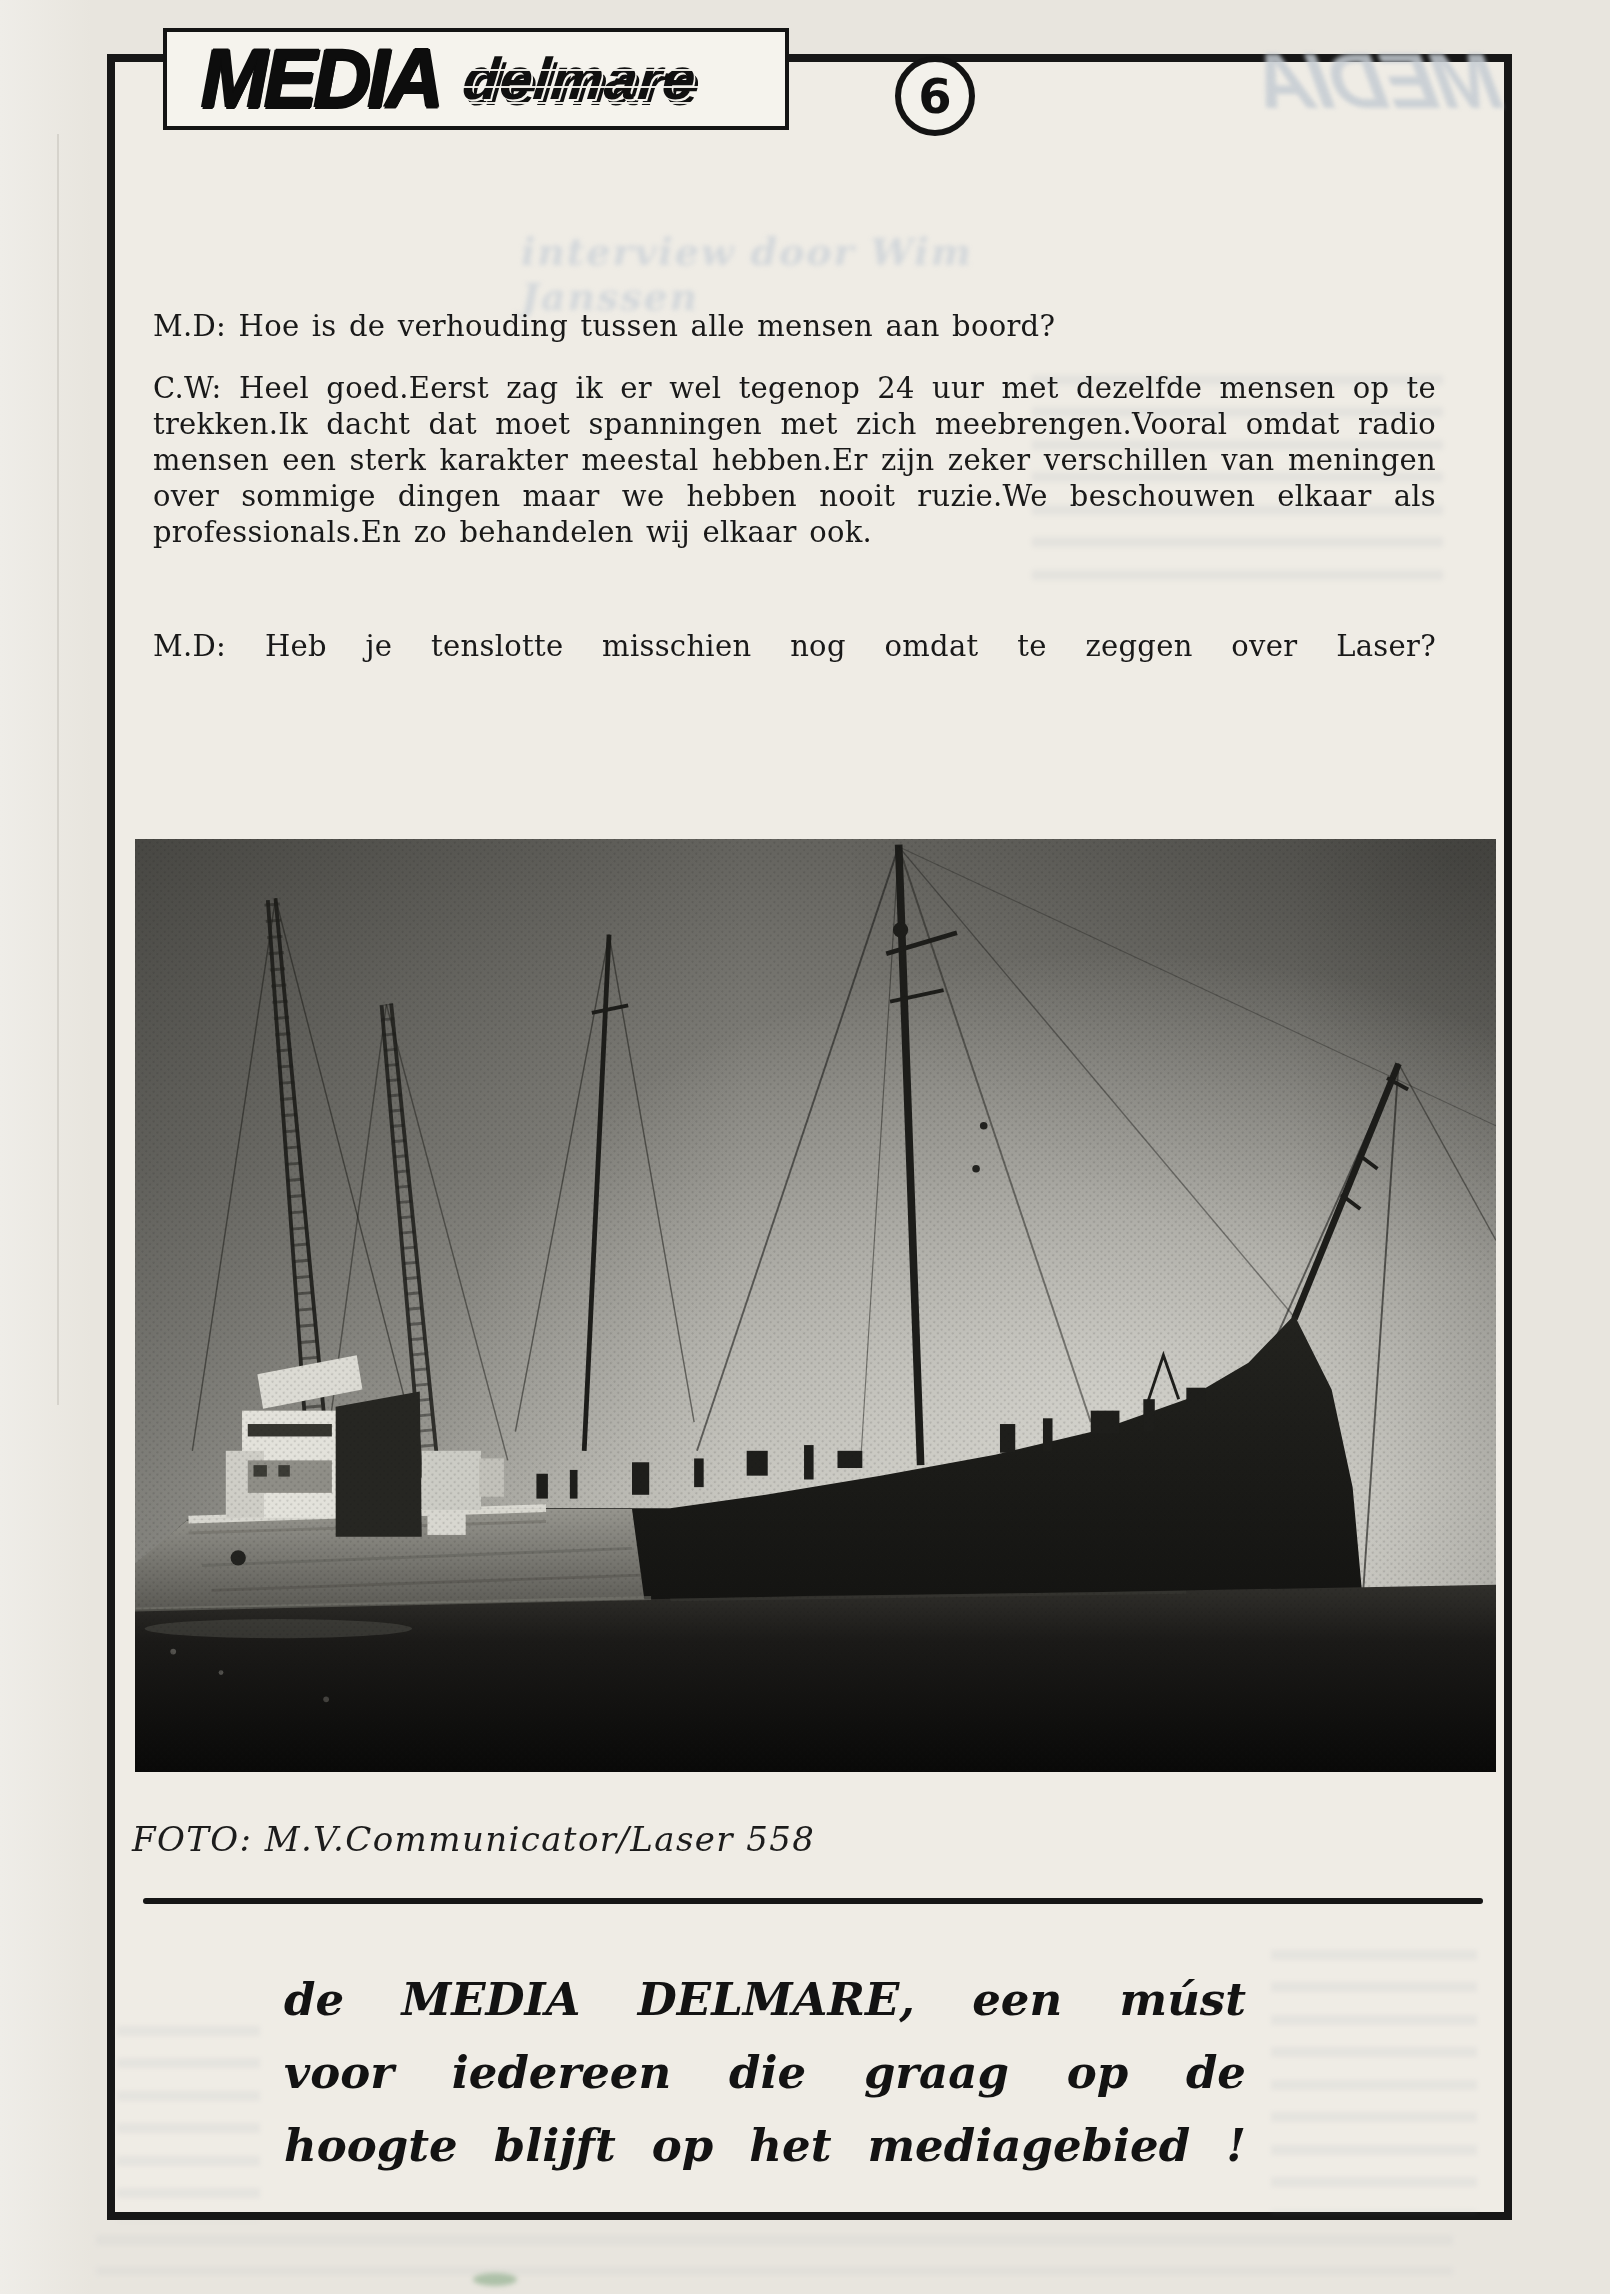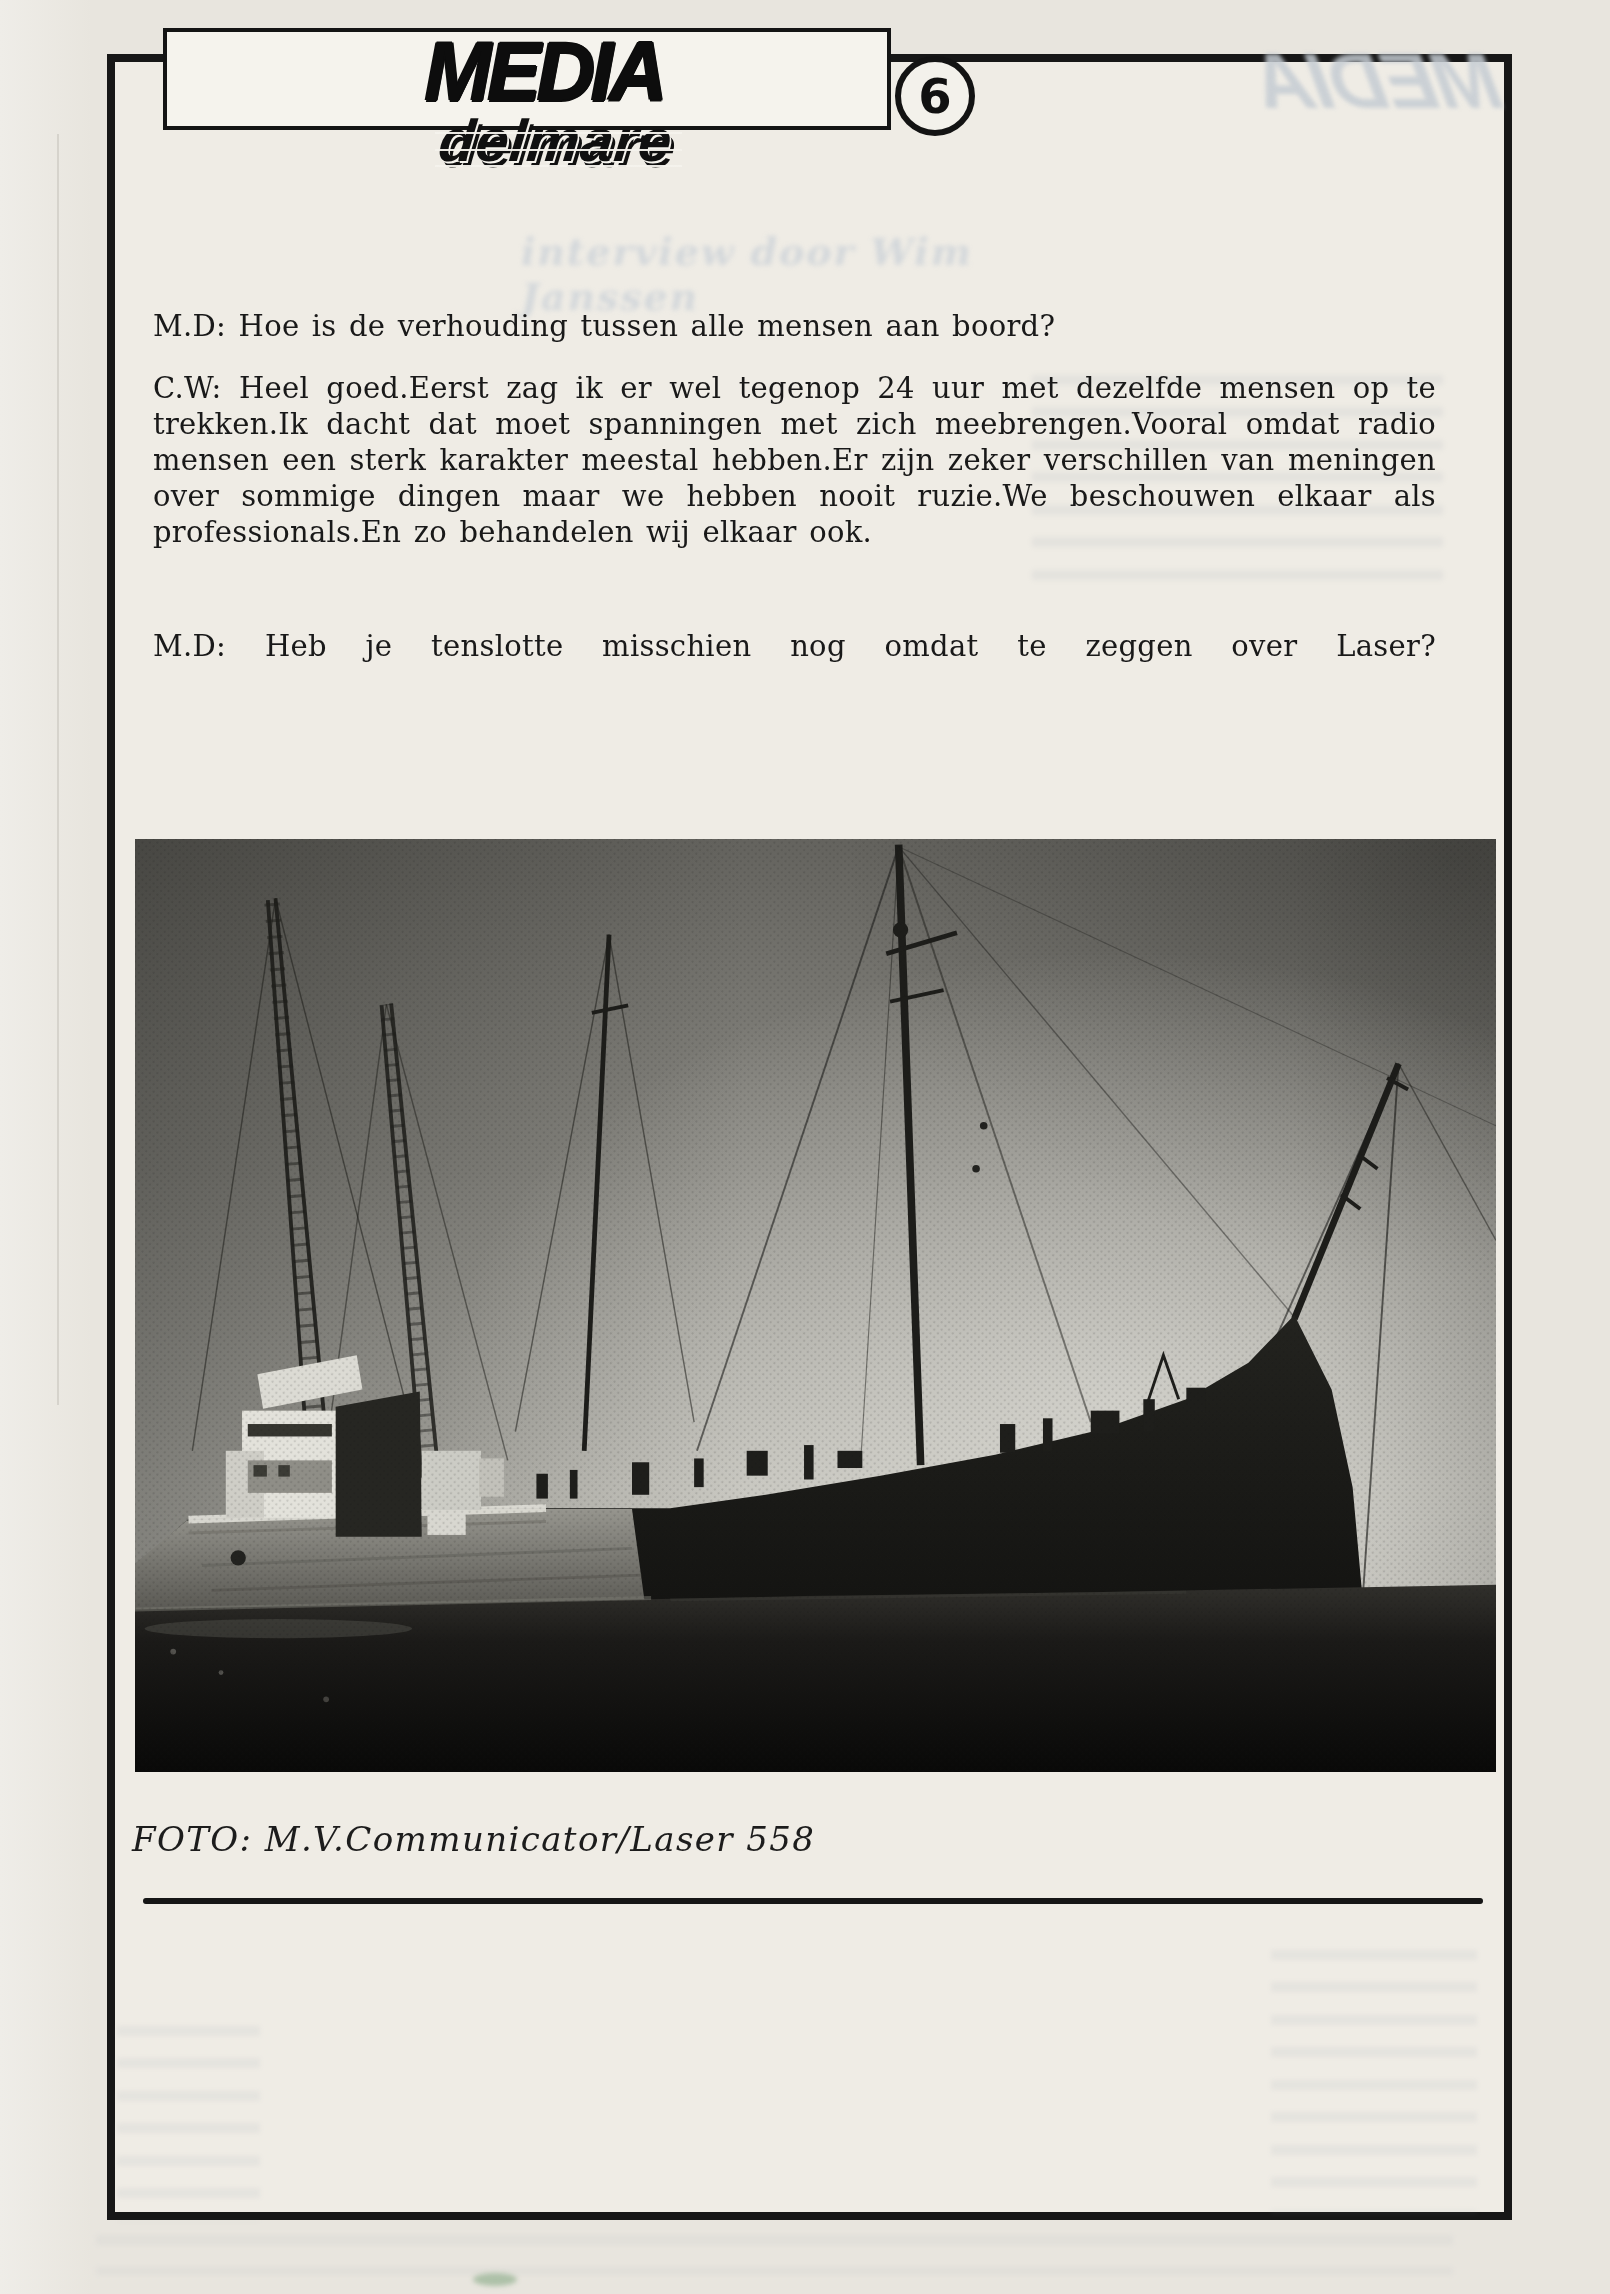--- a/index.html
+++ b/index.html
@@ -29,23 +29,23 @@
     background:repeating-linear-gradient(180deg,rgba(150,160,172,.38) 0 9.6px,transparent 9.6px 32.5px);
     filter:blur(2.9px);}
   .smudge1{left:1032px;top:375px;width:411px;height:215px;opacity:.33;}
   .smudge2{left:117px;top:2026px;width:143px;height:196px;opacity:.3;}
   .smudge3{left:1271px;top:1950px;width:206px;height:263px;opacity:.3;}
   .smudge4{left:96px;top:2235px;width:1357px;height:40px;opacity:.22;}
   .green-smudge{position:absolute;left:473px;top:2273px;width:44px;height:13.4px;
     background:#9fb89b;border-radius:50%;filter:blur(2.9px);opacity:.8;}
 
   
-  .logo-box{position:absolute;left:163px;top:28px;width:728px;height:102px;
+  .logo-box{position:absolute;left:163px;top:28px;width:626px;height:102px;
     background:#f5f3ed;border:4.8px solid #141414;box-sizing:border-box;
-    display:flex;align-items:center;padding-left:34px;flex-direction:column;}
+    display:flex;align-items:center;padding-left:34px;}
   .logo-media{
     font-family:"Liberation Sans",sans-serif;font-weight:bold;font-style:italic;
     font-size:80px;letter-spacing:-3.8px;color:#0d0d0d;line-height:1;
     transform:scaleY(1.05);
     text-shadow:1.4px 0 0 #0d0d0d,-1.4px 0 0 #0d0d0d,0 1.4px 0 #0d0d0d,0 -1.4px 0 #0d0d0d,1px 1px 0 #0d0d0d;}
   .logo-delmare-wrap{position:relative;margin-left:23px;display:inline-block;}
   .logo-delmare{
     font-family:"Liberation Sans",sans-serif;font-weight:bold;font-style:italic;
     font-size:59px;letter-spacing:1px;color:#101010;line-height:1;
     transform:skewX(-6deg);display:inline-block;
@@ -247,15 +247,20 @@
       <circle cx="200" cy="900" r="3" fill="#8b8a83" opacity="0.4"></circle>
 
       <rect x="0" y="0" width="1424" height="976" fill="url(#g-halftone)"></rect>
     </svg>
   </div>
 
   <div class="caption">FOTO: M.V.Communicator/Laser 558</div>
 
   <div class="rule"></div>
 
+  <div class="promo">
+    <div class="promo-line">de MEDIA DELMARE, een múst</div>
+    <div class="promo-line">voor iedereen die graag op de</div>
+    <div class="promo-line">hoogte blijft op het mediagebied !</div>
+  </div>
 
 </div>
 
 
 </body></html>

